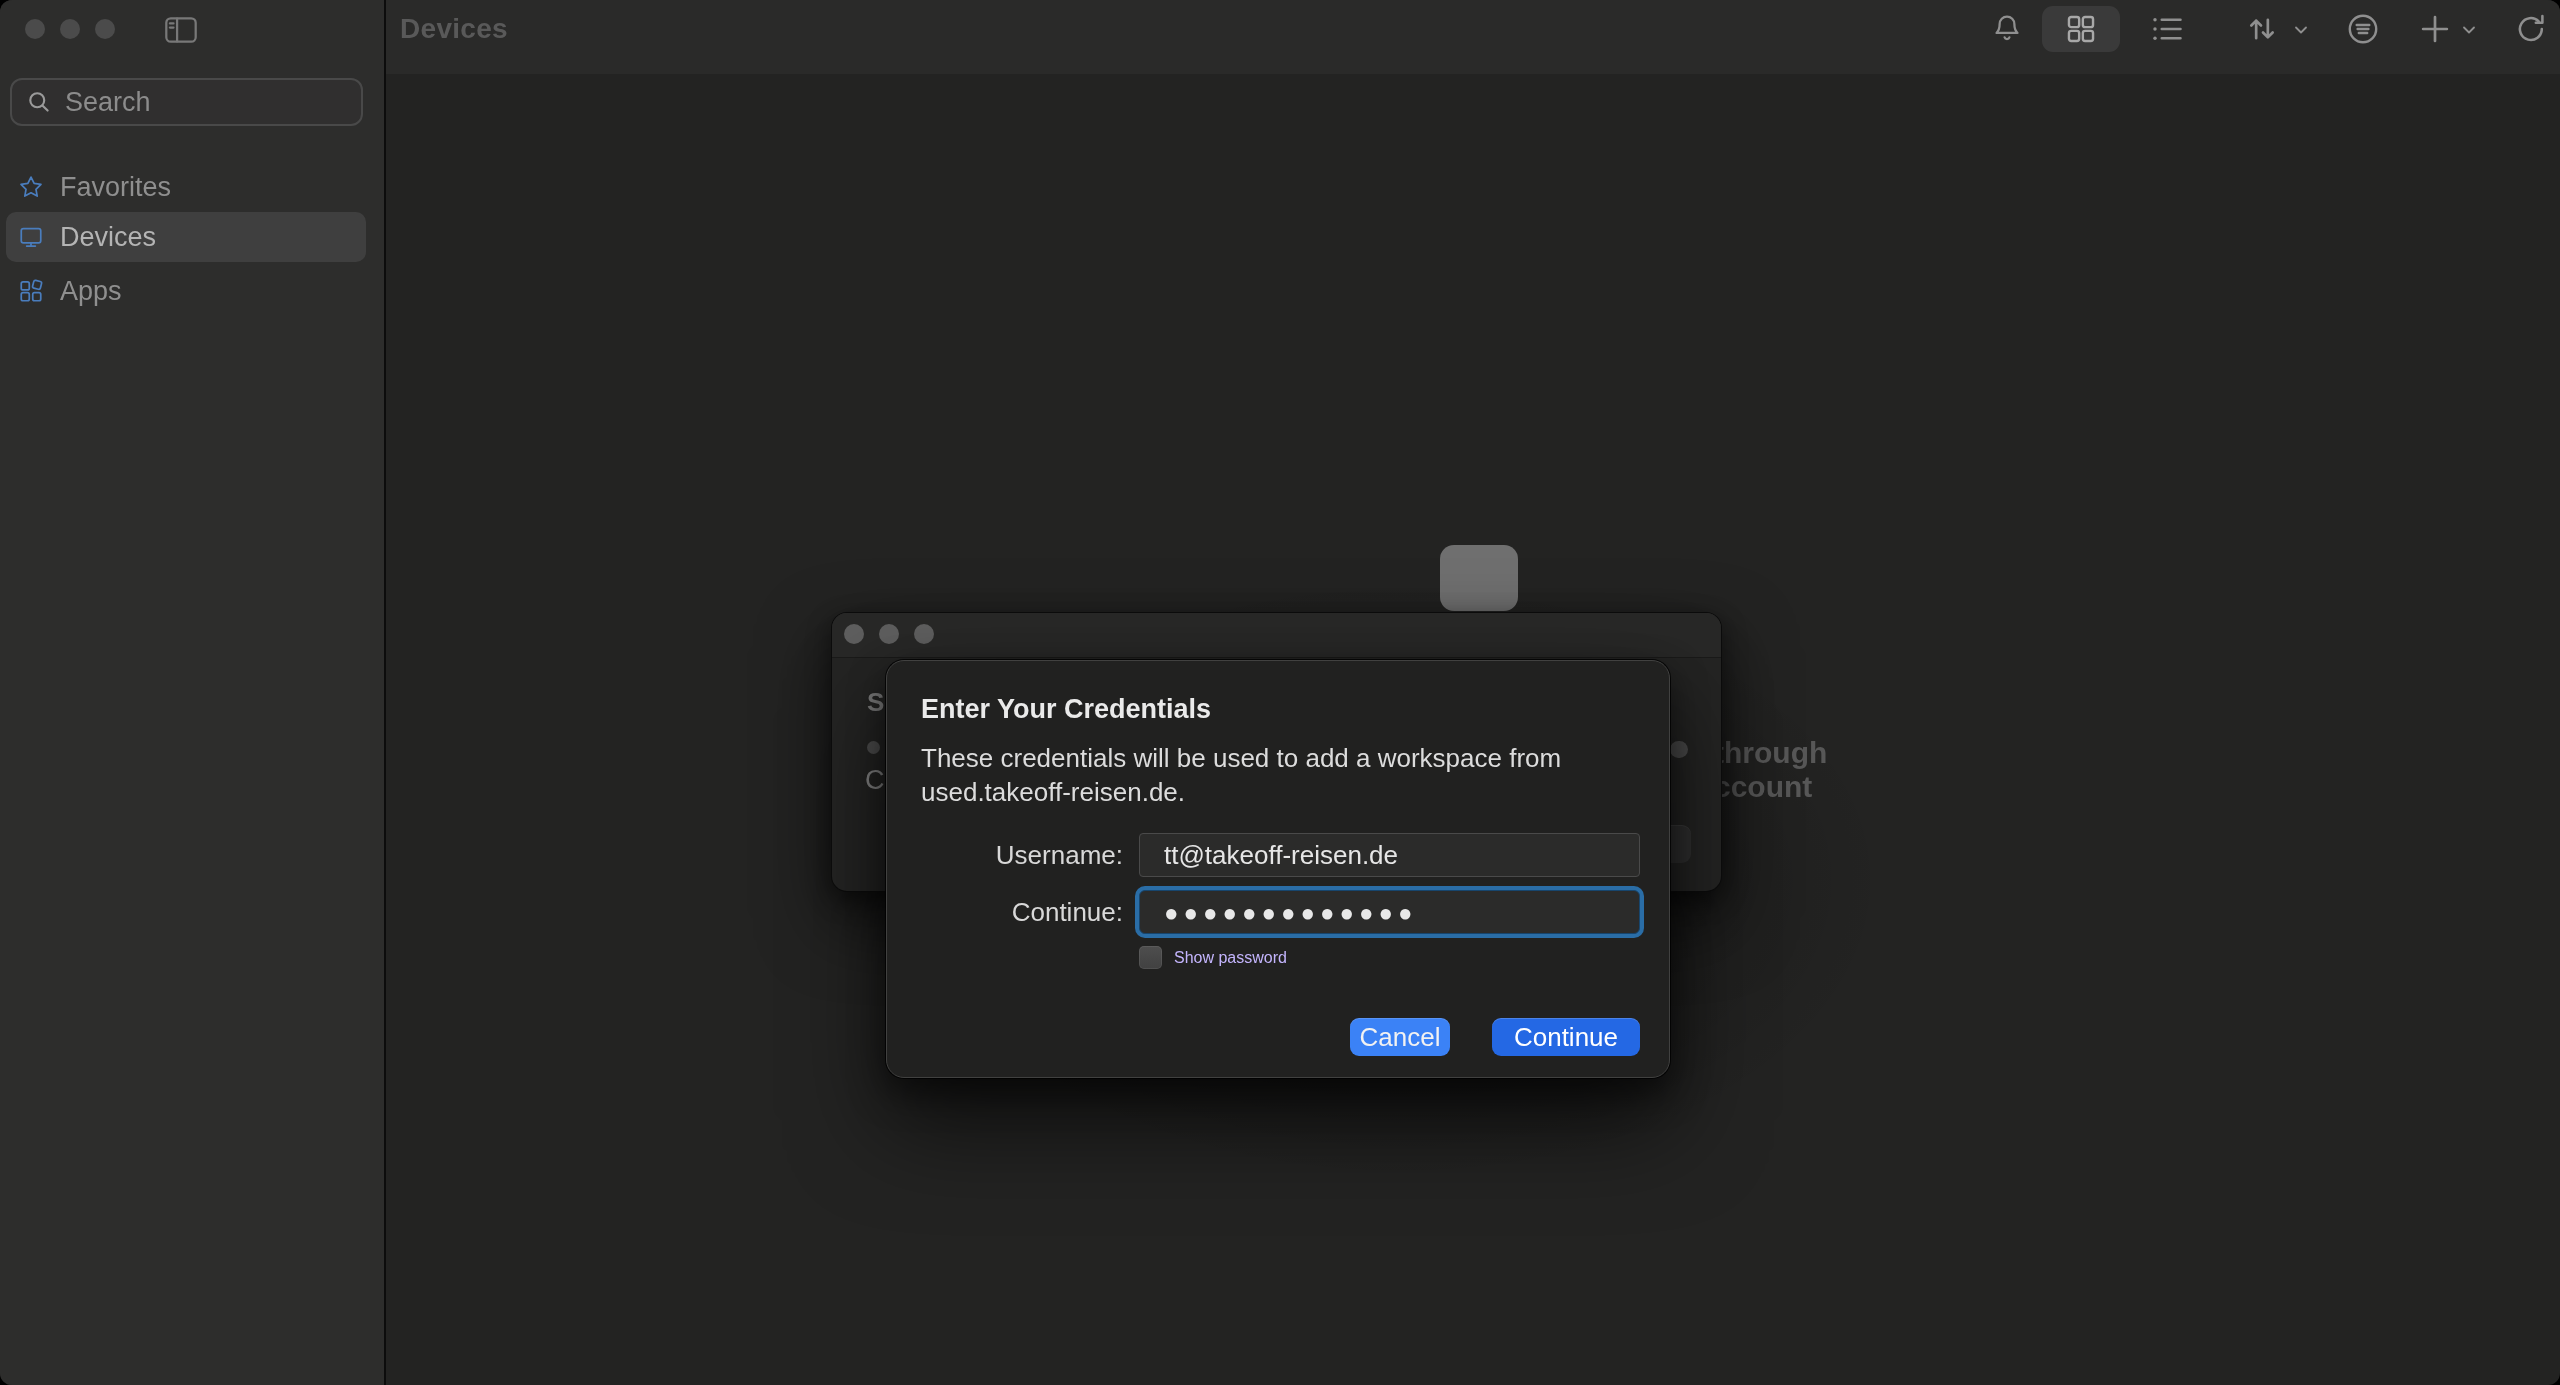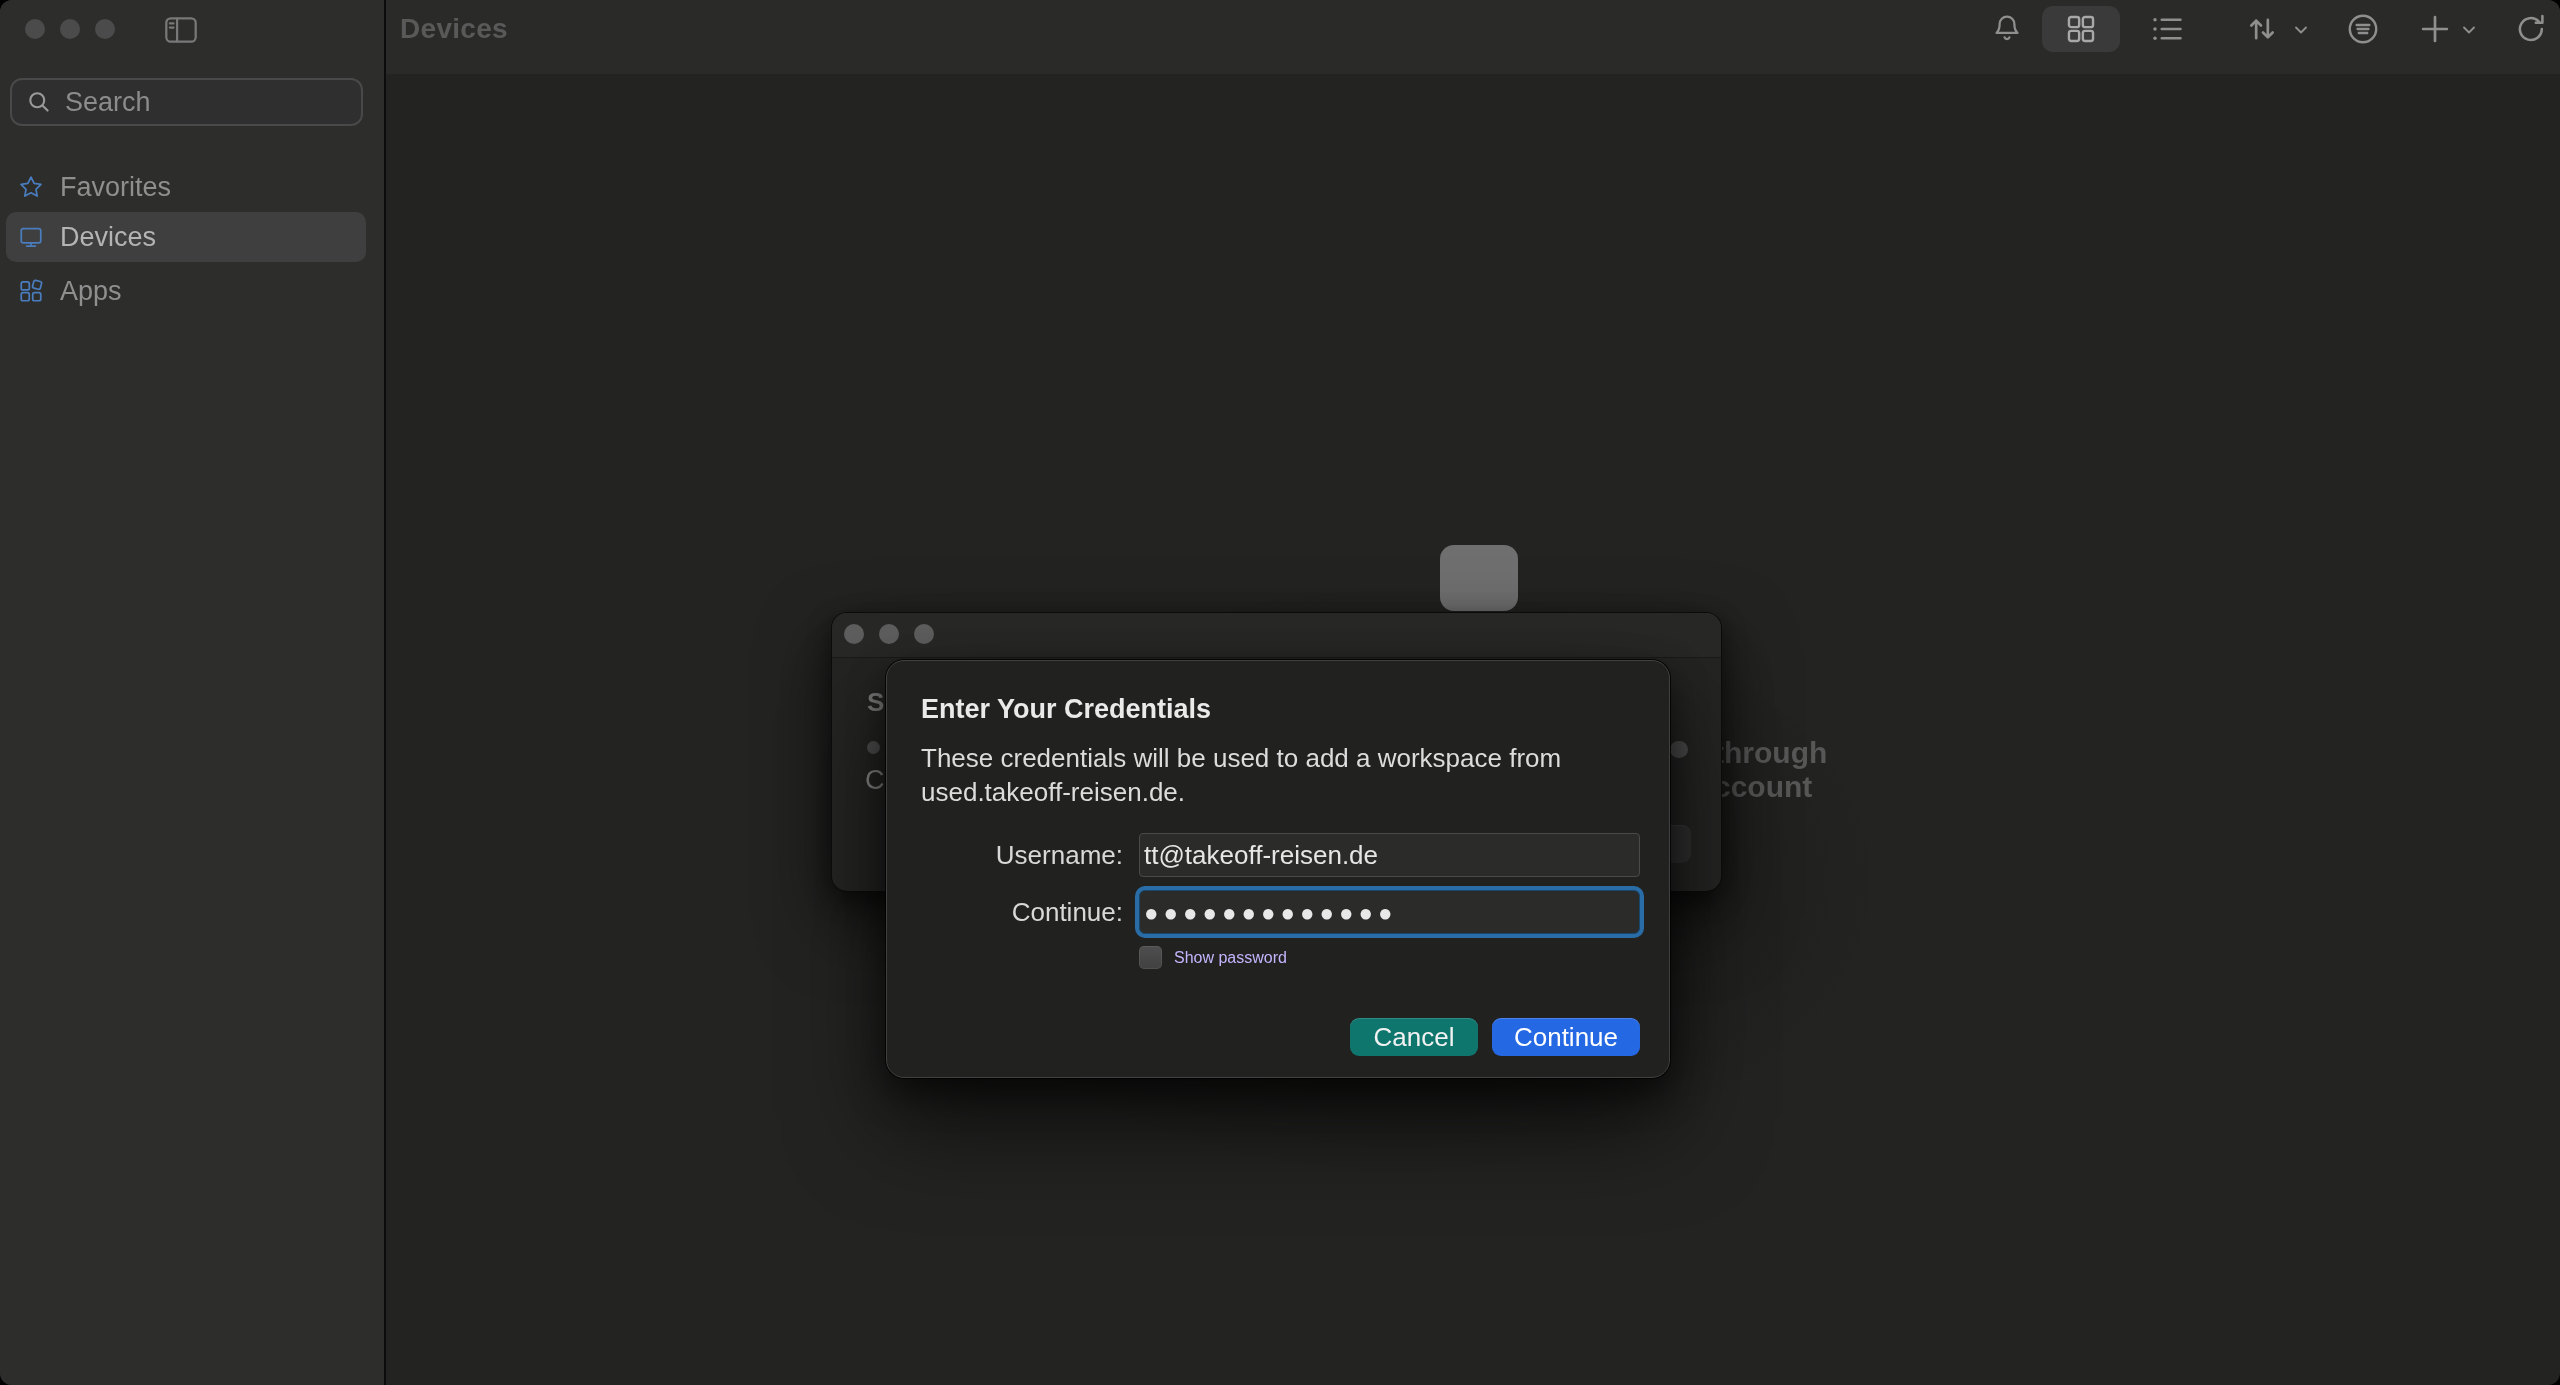--- a/index.html
+++ b/index.html
@@ -132,21 +132,21 @@
   .form-row { position: absolute; left: 0; width: 100%; height: 52px; }
   .row-username { top: 172px; }
   .row-password { top: 229px; }
   .form-label {
     position: absolute; left: 18px; top: 0; width: 218px; height: 44px;
     font-size: 26px; color: #d8d8d8; text-align: right; line-height: 44px;
   }
   .field {
     position: absolute; left: 252px; top: 0; width: 501px; height: 44px;
     background: #2b2b2a; border: 1px solid #4a4a4a; border-radius: 4px;
-    display: flex; align-items: center; padding: 0 4px;
+    display: flex; align-items: center; padding: 0 24px;
     font-size: 26px; color: #e6e6e6; white-space: nowrap; overflow: hidden;
   }
   .field.focused {
     border-color: #17466e; border-radius: 6px;
     box-shadow: 0 0 0 4px #2a6da6;
   }
   .masked { font-size: 24px; letter-spacing: 5px; color: #e8e8e8; line-height: 1; padding-top: 2px; }
 
   .show-password { position: absolute; left: 252px; top: 285px; display: flex; align-items: center; gap: 12px; }
   .checkbox {
@@ -154,21 +154,21 @@
     background: linear-gradient(#4e4e4e, #414141);
     box-shadow: inset 0 0 0 1px rgba(255,255,255,0.08);
   }
   .show-password .cb-label { font-size: 16px; color: #c4b5fd; }
 
   .btn {
     position: absolute; top: 357px; height: 38px; border-radius: 9px;
     display: flex; align-items: center; justify-content: center;
     font-size: 26px; color: #ffffff; font-family: inherit; border: none;
   }
-  .btn-cancel { left: 463px; width: 128px; background: #0f766e; color: #f2f2f2; box-shadow: inset 0 1px 0 rgba(255,255,255,0.15); }
+  .btn-cancel { left: 463px; width: 100px; background: #3b82f6; color: #f2f2f2; box-shadow: inset 0 1px 0 rgba(255,255,255,0.15); }
   .btn-continue { left: 605px; width: 148px; background: #2468e4; box-shadow: inset 0 1px 0 rgba(255,255,255,0.18); }
 
   svg { display: block; }
 </style>
 </head>
 <body>
 
 <div class="stage">
   <div class="app">
 

